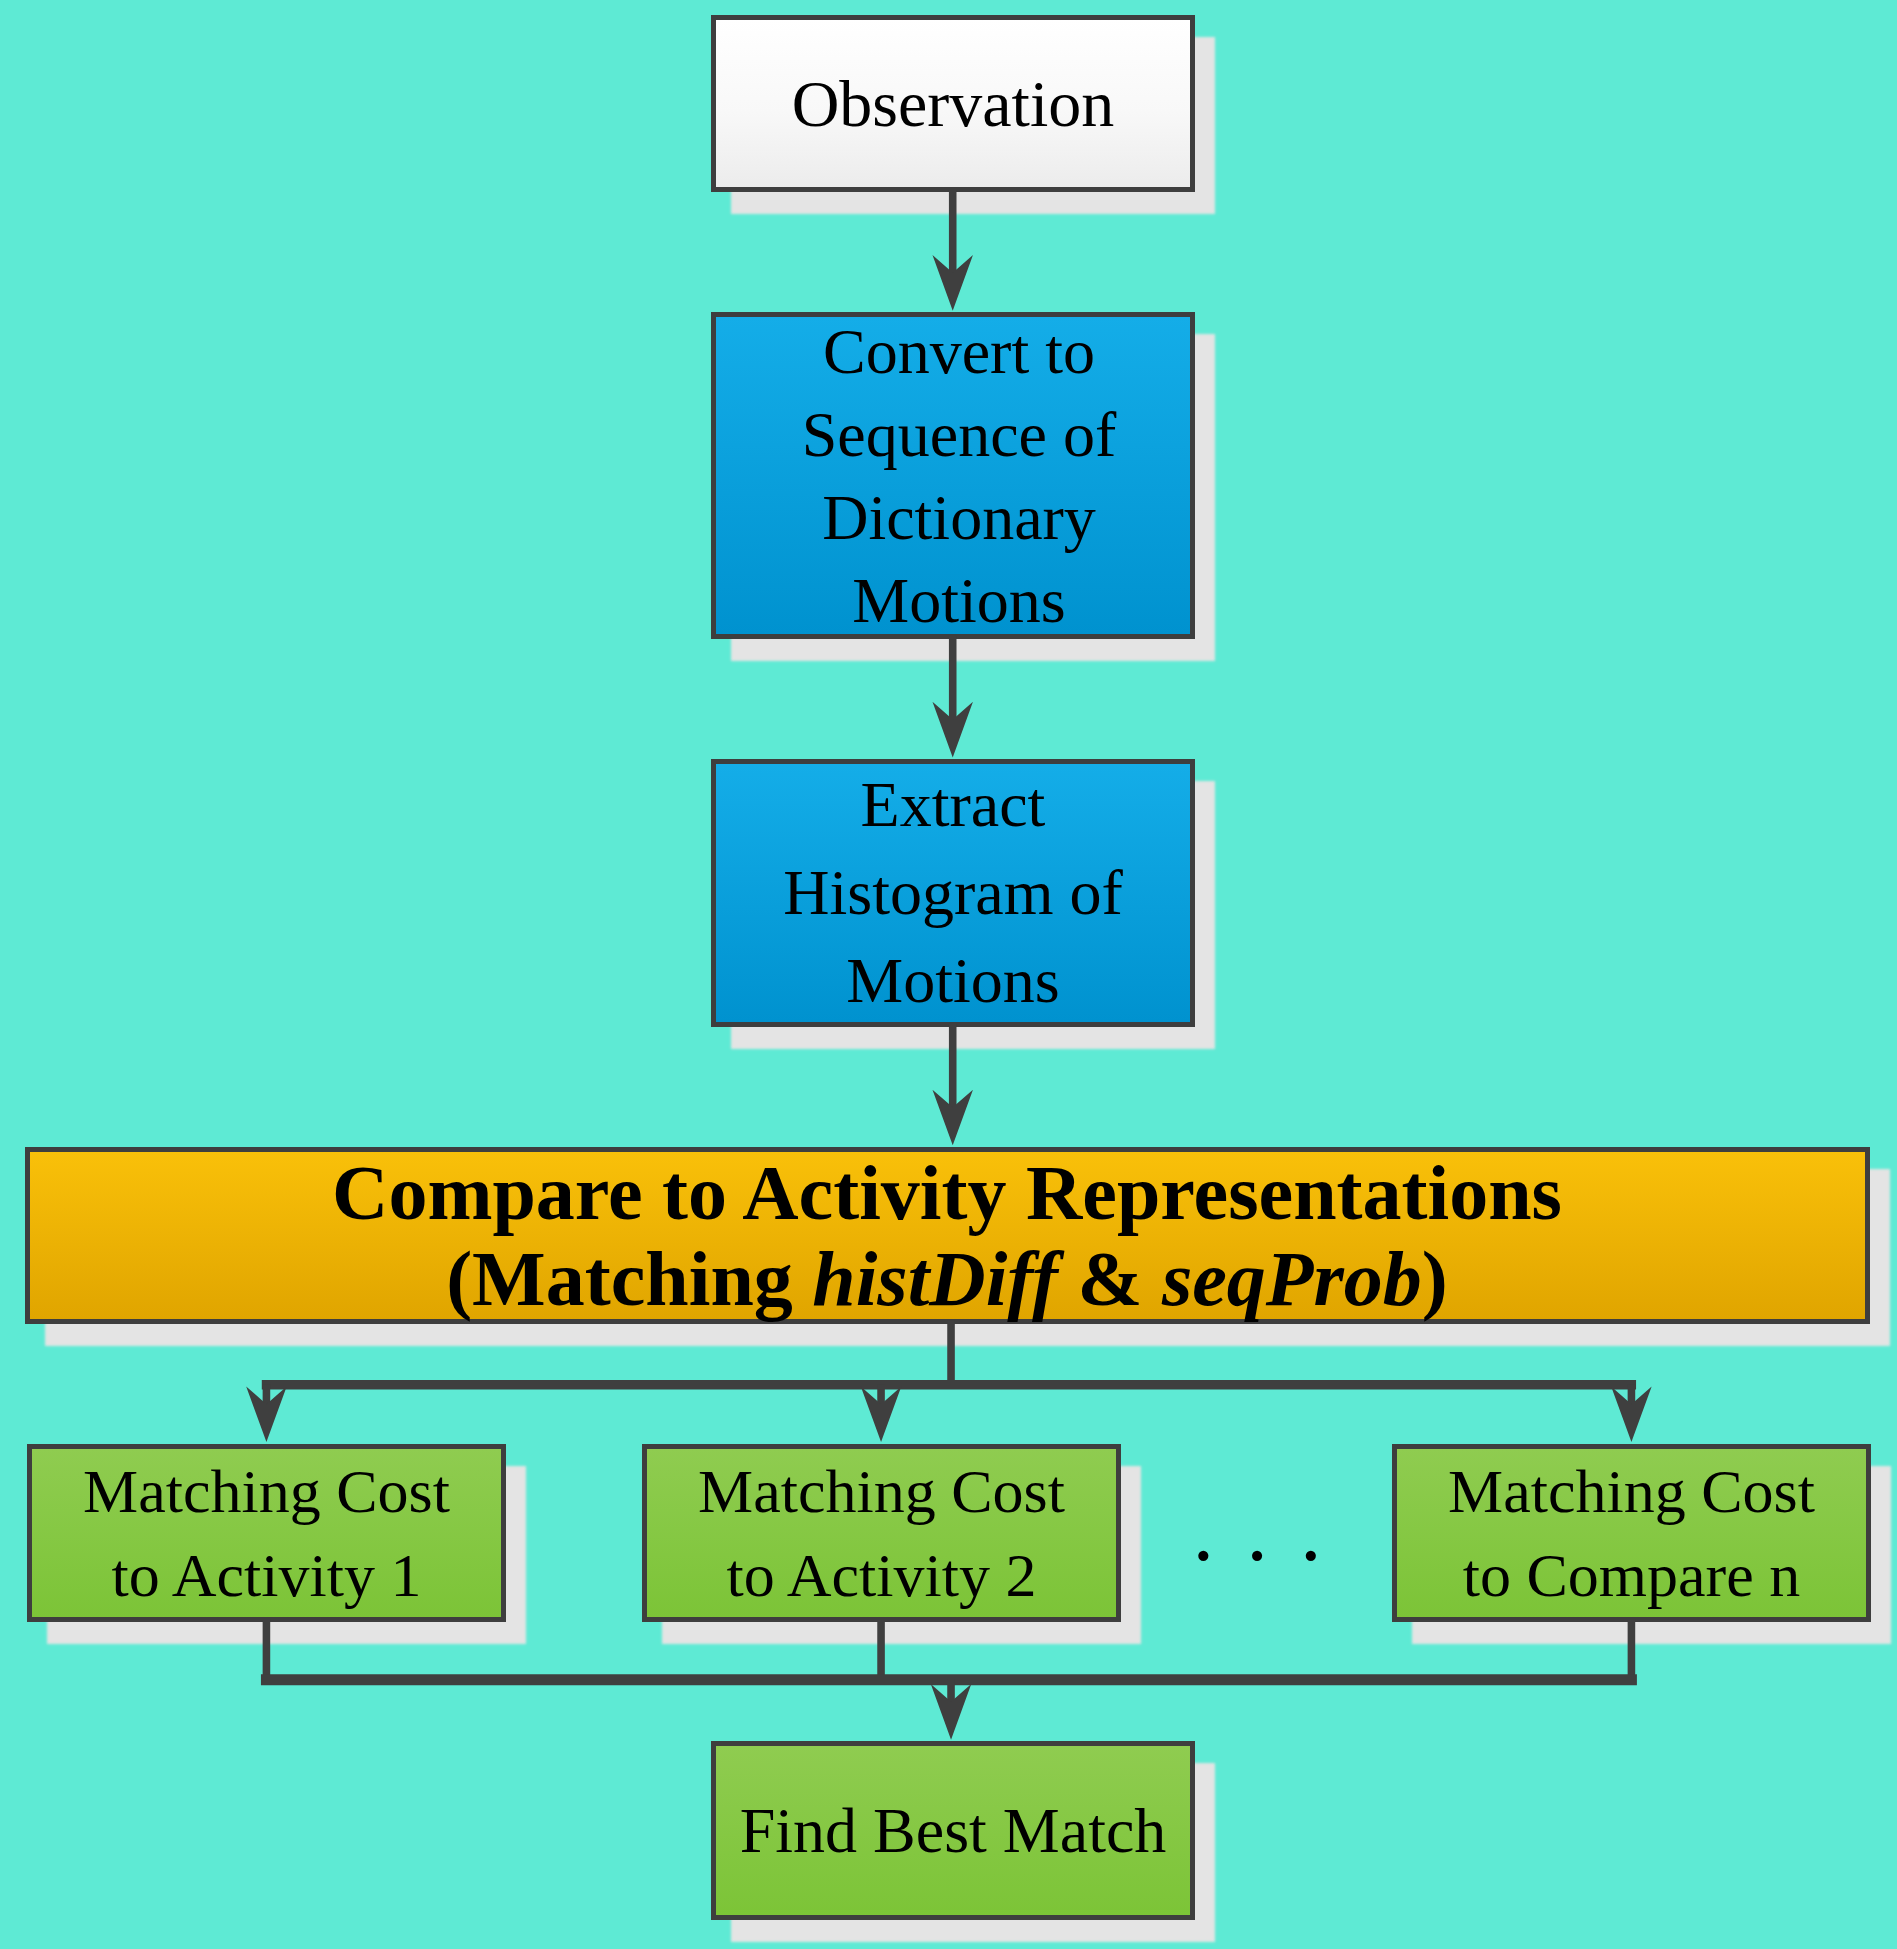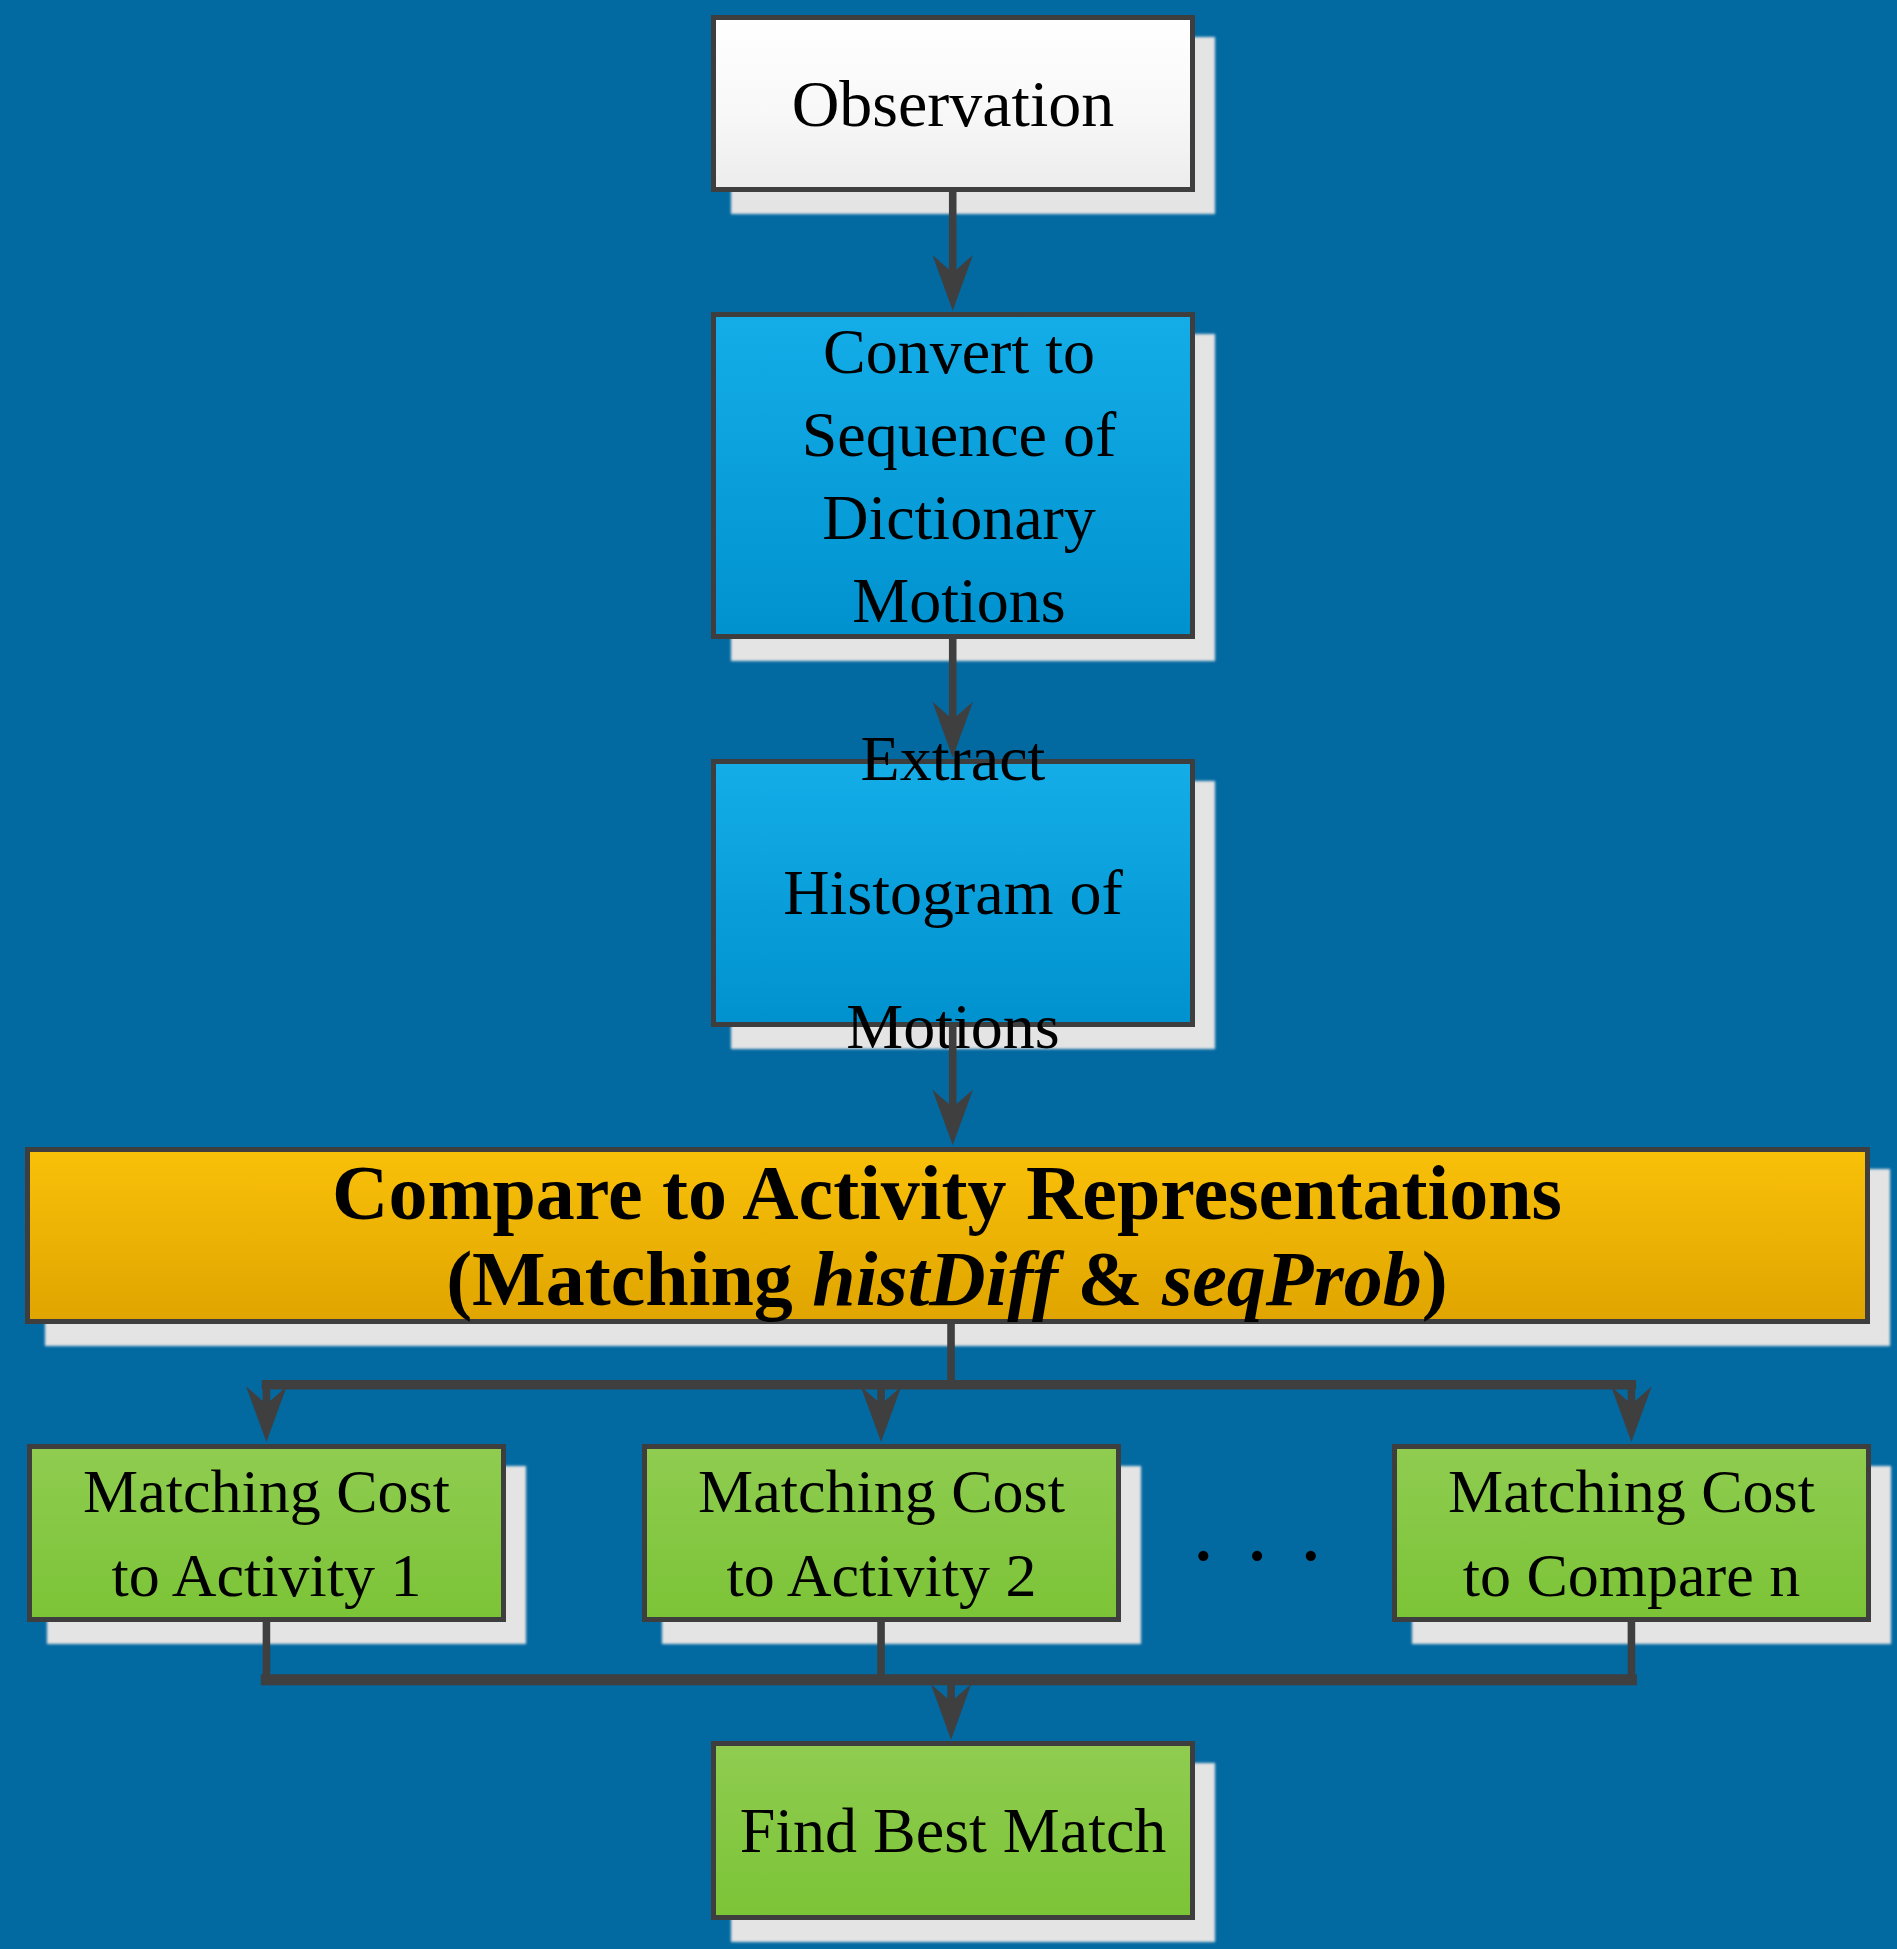--- a/index.html
+++ b/index.html
@@ -1,21 +1,21 @@
 <!DOCTYPE html>
 <html style="font-size:13.5px"><head>
 <meta charset="utf-8">
 <style>
   * { box-sizing: border-box; }
   html, body { margin: 0; padding: 0; background: #ffffff; }
   #canvas {
     position: relative;
     width: 1897px;
     height: 1950px;
-    background: #0369a1;
+    background: #5eead4;
     font-family: "Liberation Serif", "DejaVu Serif", serif;
     color: #000;
     overflow: hidden;
   }
   .node {
     position: absolute;
     display: flex;
     flex-direction: column;
     align-items: center;
     justify-content: center;
@@ -27,21 +27,21 @@
   .obs {
     left: 711px; top: 15px; width: 484px; height: 177px;
     background: linear-gradient(180deg, #FFFFFF 0%, #F8F8F8 55%, #ECECEC 100%);
     font-size: 66px;
   }
   .blue {
     background: linear-gradient(180deg, #14ADE8 0%, #0092CF 100%);
     font-size: 64px; line-height: 83px;
   }
   .b1 { left: 711px; top: 312px; width: 484px; height: 327px; padding-left: 12px; }
-  .b2 { left: 711px; top: 759px; width: 484px; height: 268px; line-height: 88px; gap: 46px; }
+  .b2 { left: 711px; top: 759px; width: 484px; height: 268px; line-height: 88px; }
   .orange {
     left: 24.5px; top: 1147px; width: 1845px; height: 177px;
     background: linear-gradient(180deg, #F9C009 0%, #E0A500 100%);
     font-weight: bold; font-size: 78px; line-height: 86px;
   }
   .green {
     background: linear-gradient(180deg, #8FCC50 0%, #7CC437 100%);
     font-size: 62px; line-height: 84px;
   }
   .g1 { left: 27px;   top: 1444px; width: 479px; height: 178px; }

